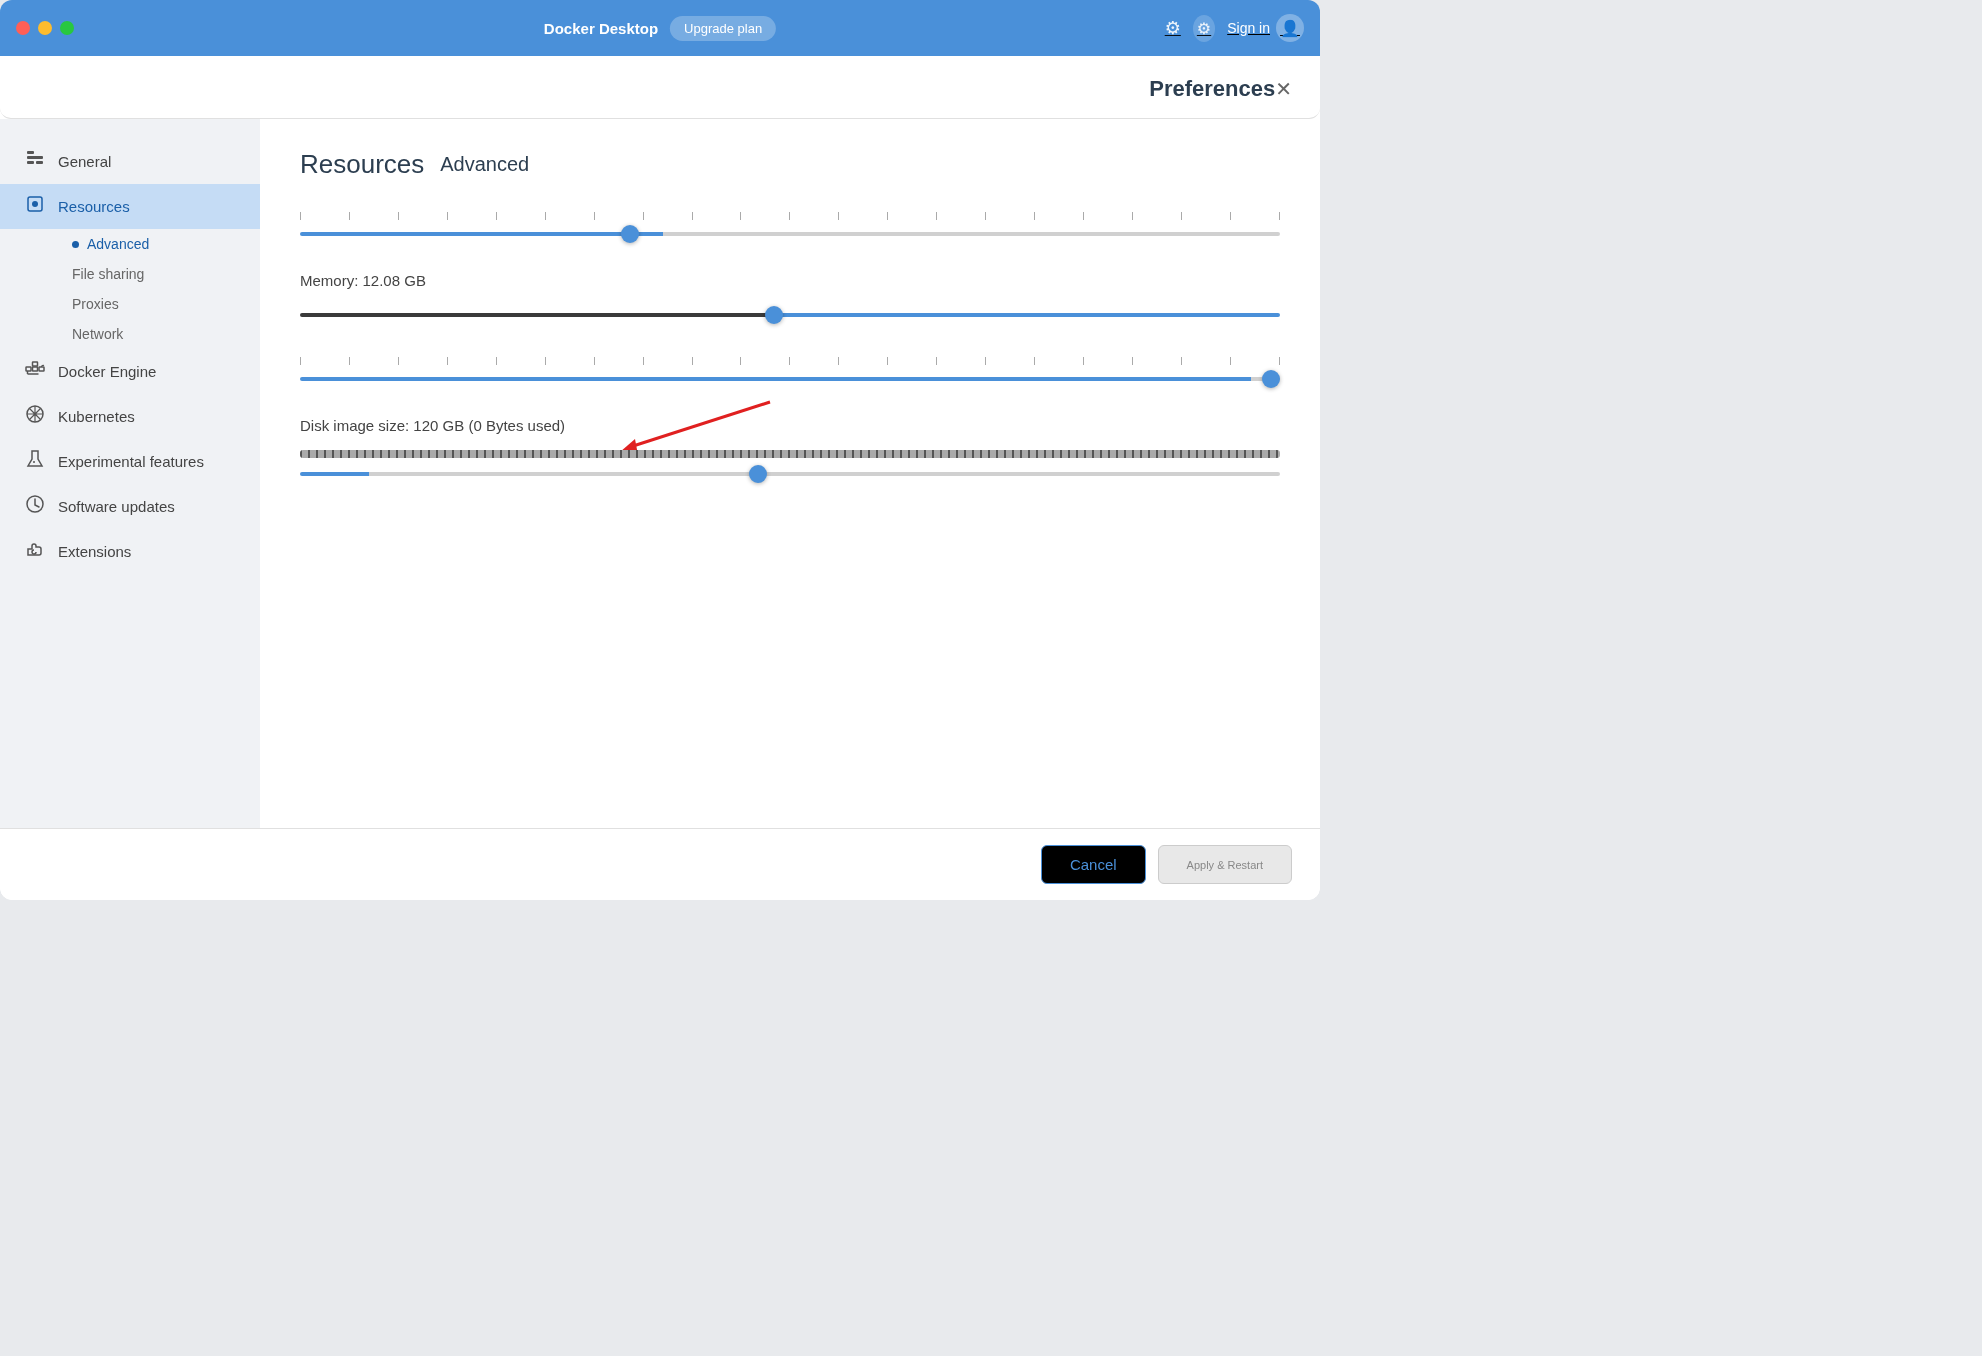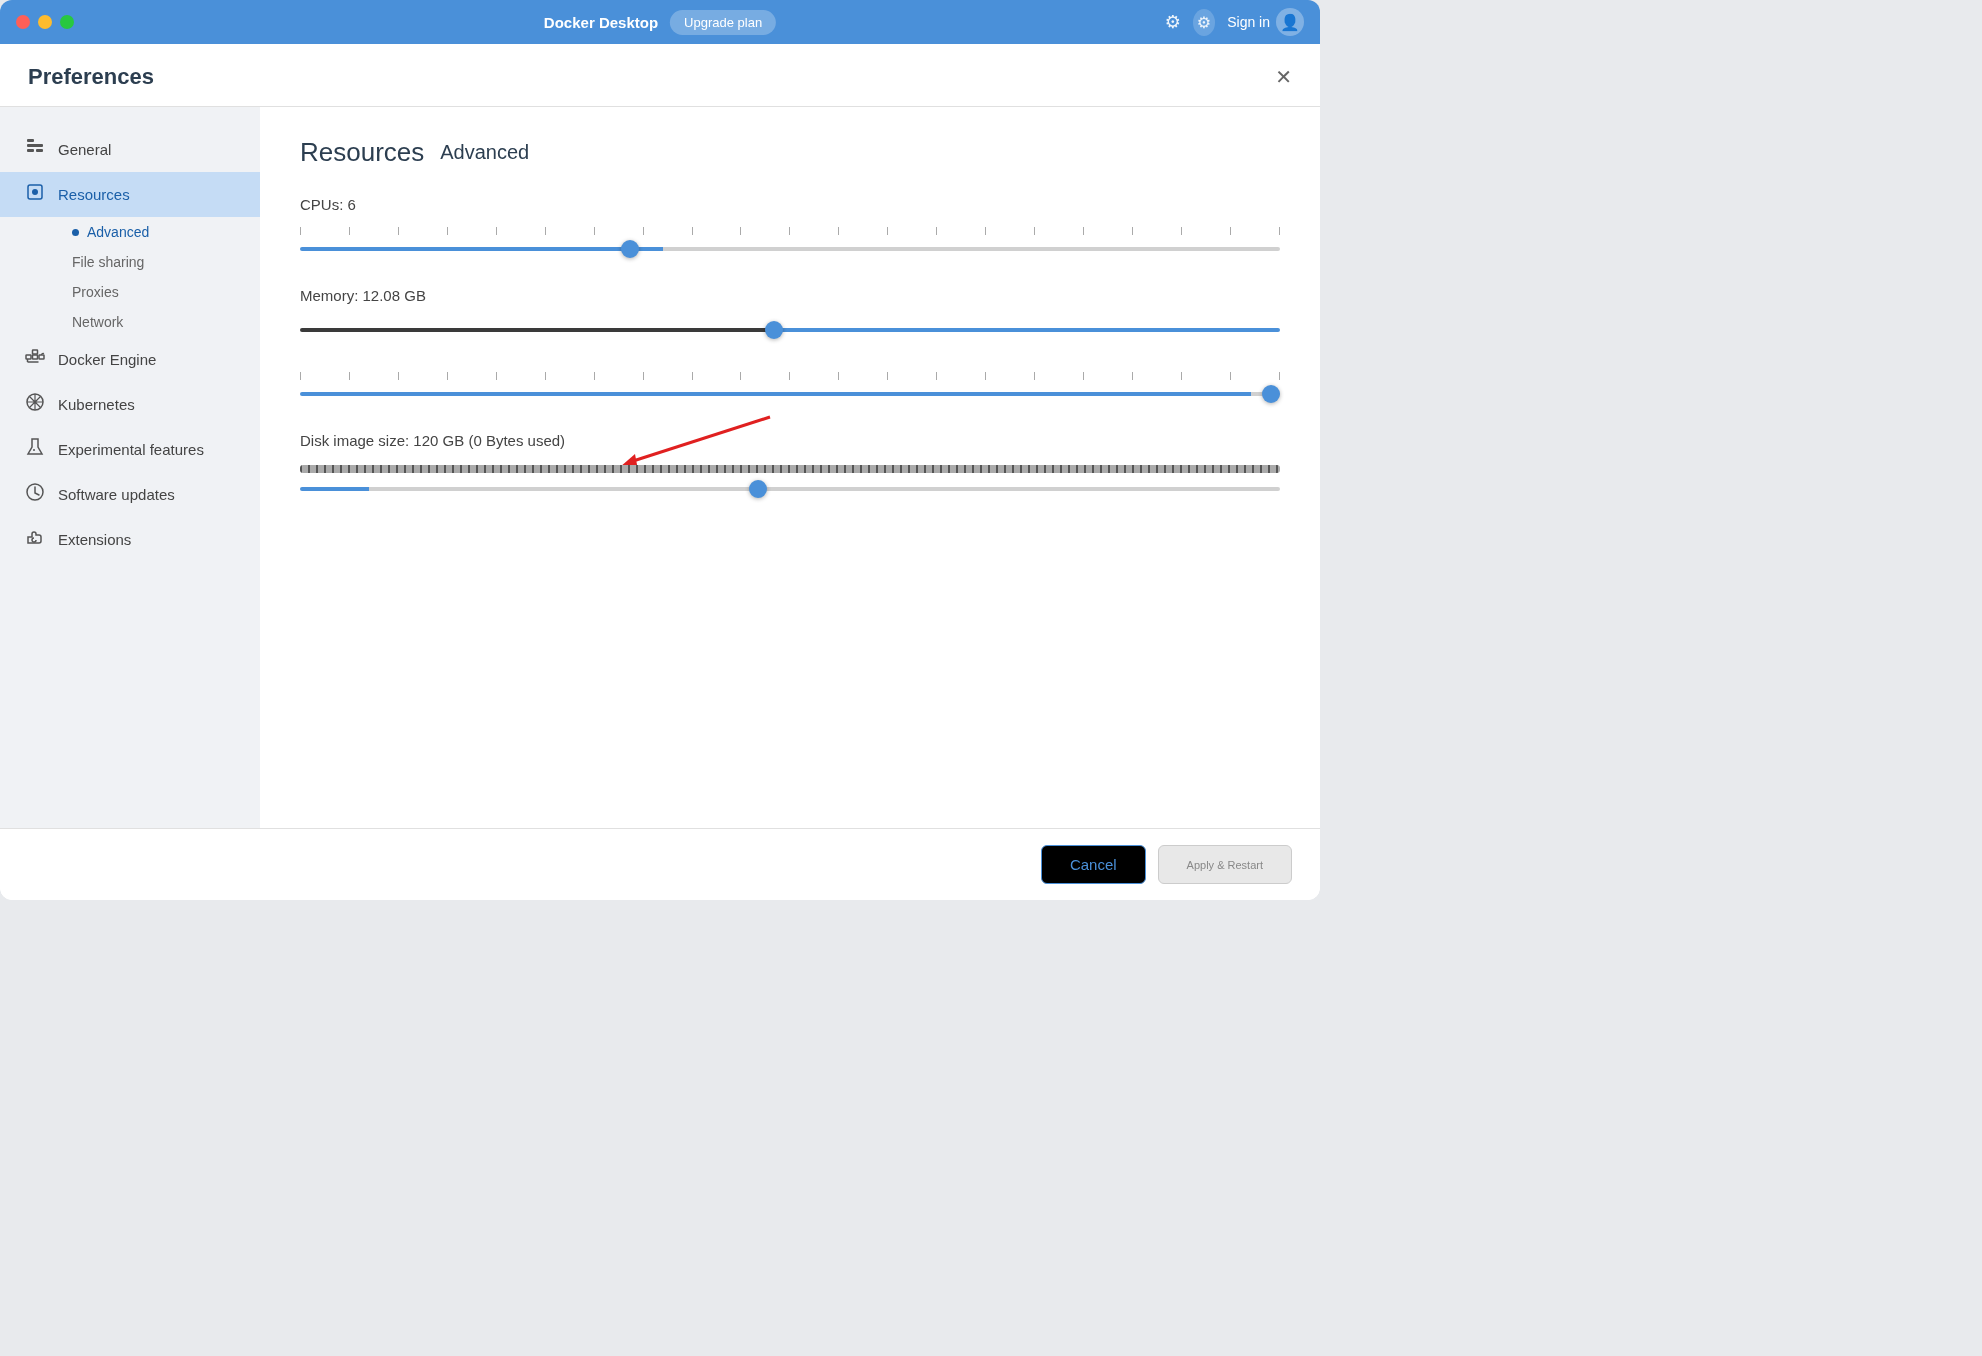--- a/index.html
+++ b/index.html
@@ -10,26 +10,27 @@
       height: 900px;
       overflow: hidden;
       border-radius: 12px;
       display: flex;
       flex-direction: column;
     }
 
     
     .titlebar {
       background: #4a90d9;
-      height: 44px;
+      height: 56px;
       display: flex;
       align-items: center;
       padding: 0 16px;
       position: relative;
       flex-shrink: 0;
+      text-decoration: underline;
     }
     .traffic-lights {
       display: flex;
       gap: 8px;
       align-items: center;
     }
     .traffic-light {
       width: 14px;
       height: 14px;
       border-radius: 50%;
@@ -100,23 +101,24 @@
       flex-direction: column;
       border-radius: 0 0 12px 12px;
       overflow: hidden;
     }
 
     
     .window-header {
       padding: 20px 28px 16px;
       display: flex;
       align-items: center;
-      justify-content: space-between;
+      justify-content: flex-end;
       border-bottom: 1px solid #e0e0e0;
       flex-shrink: 0;
+      border-radius: 11px;
     }
     .window-title {
       font-size: 22px;
       font-weight: 600;
       color: #2c3e50;
     }
     .close-btn {
       font-size: 20px;
       color: #666;
       cursor: pointer;
@@ -430,21 +432,20 @@
     </nav>
 
     <main class="main-panel">
 
       <div class="panel-header">
         <span class="panel-title">Resources</span>
         <span class="panel-subtitle">Advanced</span>
       </div>
 
       <div class="resource-section">
-        <div class="resource-label">CPUs: 6</div>
         <div class="slider-wrapper">
           <div class="tick-marks">
             <span class="tick"></span>
             <span class="tick"></span>
             <span class="tick"></span>
             <span class="tick"></span>
             <span class="tick"></span>
             <span class="tick"></span>
             <span class="tick"></span>
             <span class="tick"></span>

